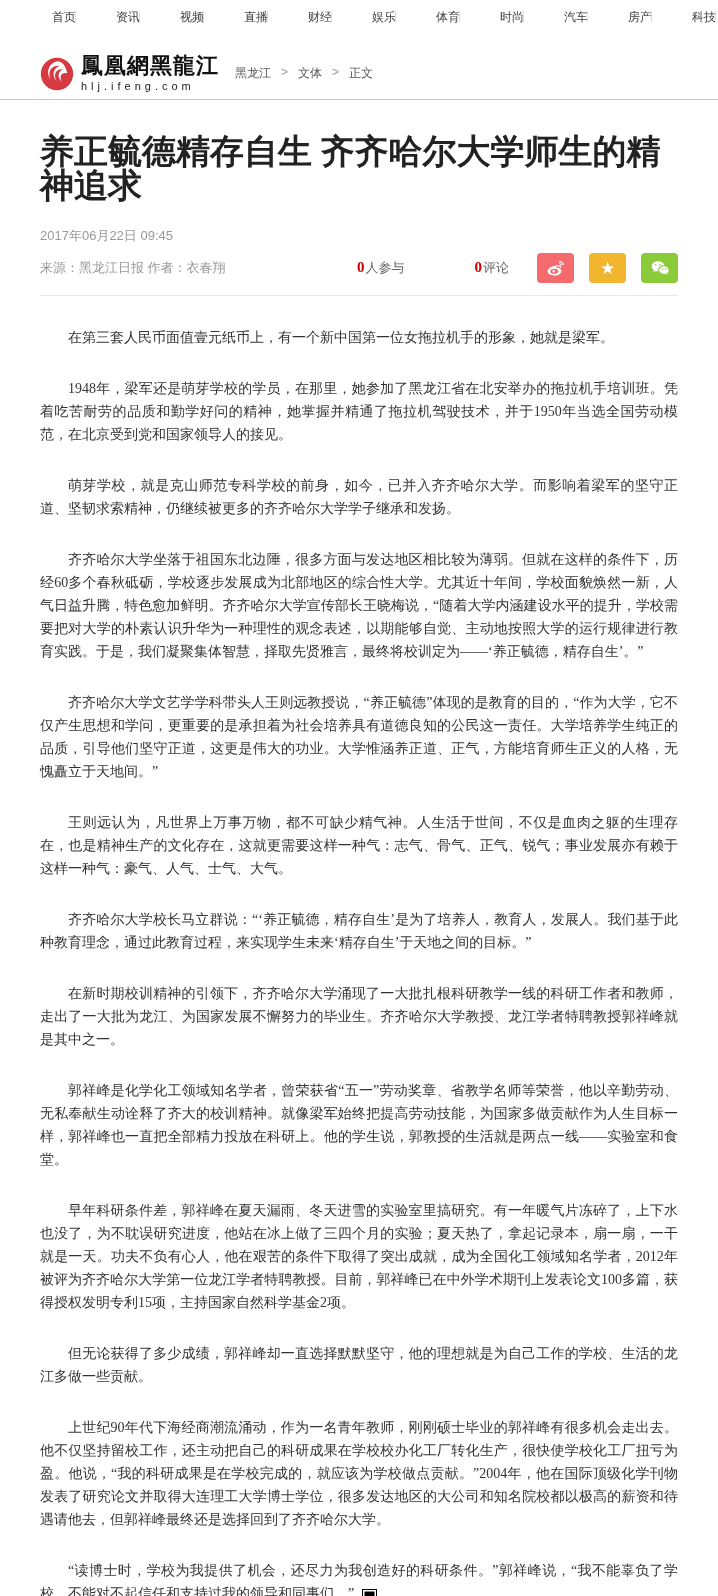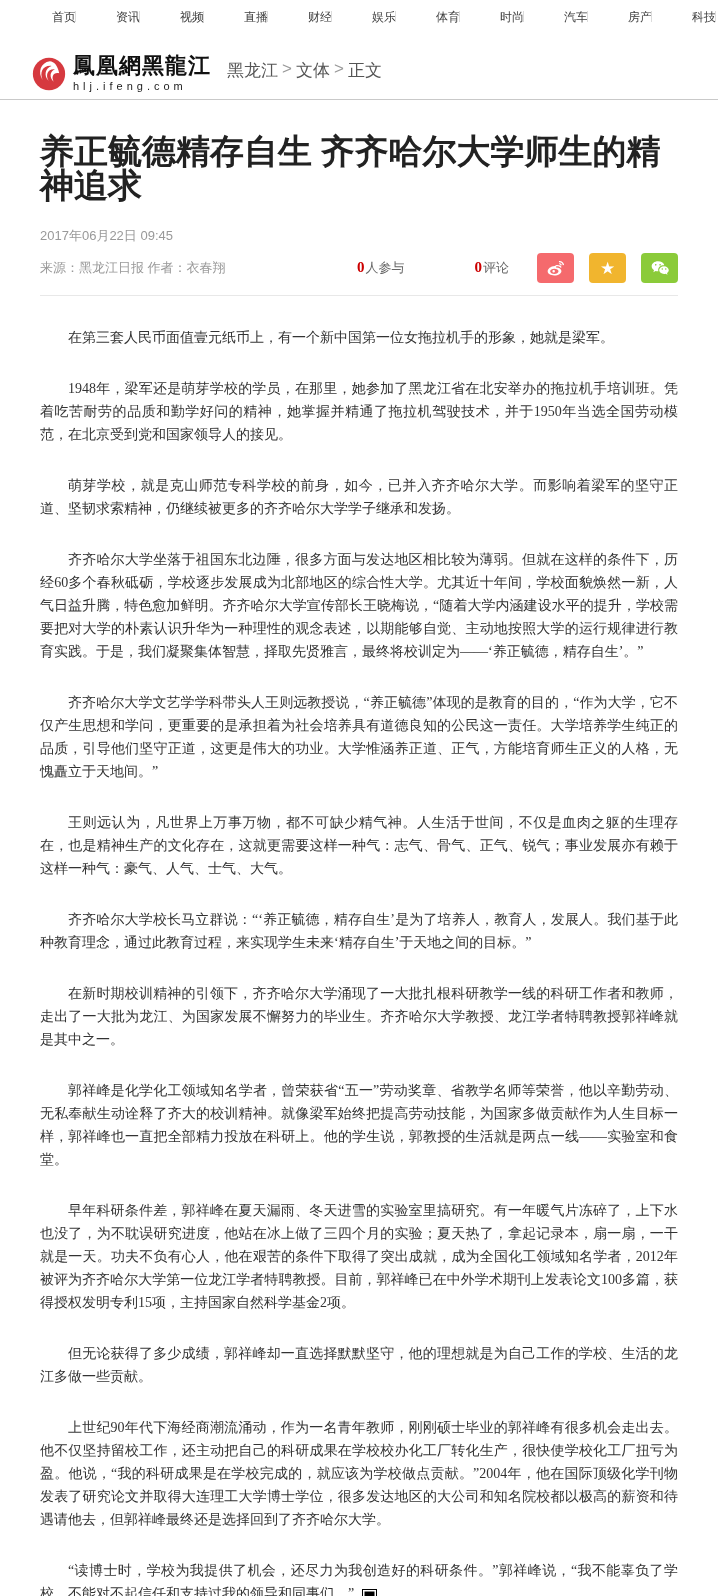--- a/index.html
+++ b/index.html
@@ -12,30 +12,30 @@
   .topnav { display:flex; padding:9px 10px 0 52px; height:30px;gap:40px; }
   .topnav .nav-item {
     flex:1; text-align:center; font-size:12px; color:#404040;
     position:relative; cursor:pointer; white-space:nowrap;
   }
   .topnav .nav-item:not(:last-child)::after{
     content:""; position:absolute; right:0; top:2px; height:11px;
     border-right:1px solid #dcdcdc;
   }
   
-  .header-row { display:flex; align-items:flex-end; padding:22px 0 0 32px; height:62px; }
+  .header-row { display:flex; align-items:flex-end; padding:22px 0 0 40px; height:62px; }
   .logo { display:flex; align-items:center; cursor:pointer; }
   .logo svg { width:34px; height:34px; }
   .logo-textblock { margin-left:7px; display:flex; flex-direction:column; }
   .logo-name {
     font-family:"Liberation Serif","DejaVu Serif",serif;
     font-size:22px; font-weight:bold; color:#111; line-height:22px; letter-spacing:1px;
   }
   .logo-domain { font-size:11px; color:#222; letter-spacing:4px; margin-top:3px; }
-  .breadcrumb { margin:0 0 10px 16px; font-size:17px; color:#555; display:flex; gap:4px;justify-content:center; }
+  .breadcrumb { margin:0 0 10px 16px; font-size:12px; color:#555; display:flex; gap:10px;justify-content:center; }
   .breadcrumb .crumb { cursor:pointer; }
   .breadcrumb .crumb-sep { color:#999; }
   .header-divider { border:none; border-top:1px solid #c9c9c9; margin-top:7px; }
   
   .article-title {
     margin:35px 40px 0; font-size:34px; line-height:34px; font-weight:bold; color:#222;
     font-family:"Liberation Serif","DejaVu Serif",serif;
   }
   .article-date { margin:24px 40px 0; font-size:13px; color:#999; }
   .meta-row { display:flex; align-items:center; margin:8px 40px 0; }

